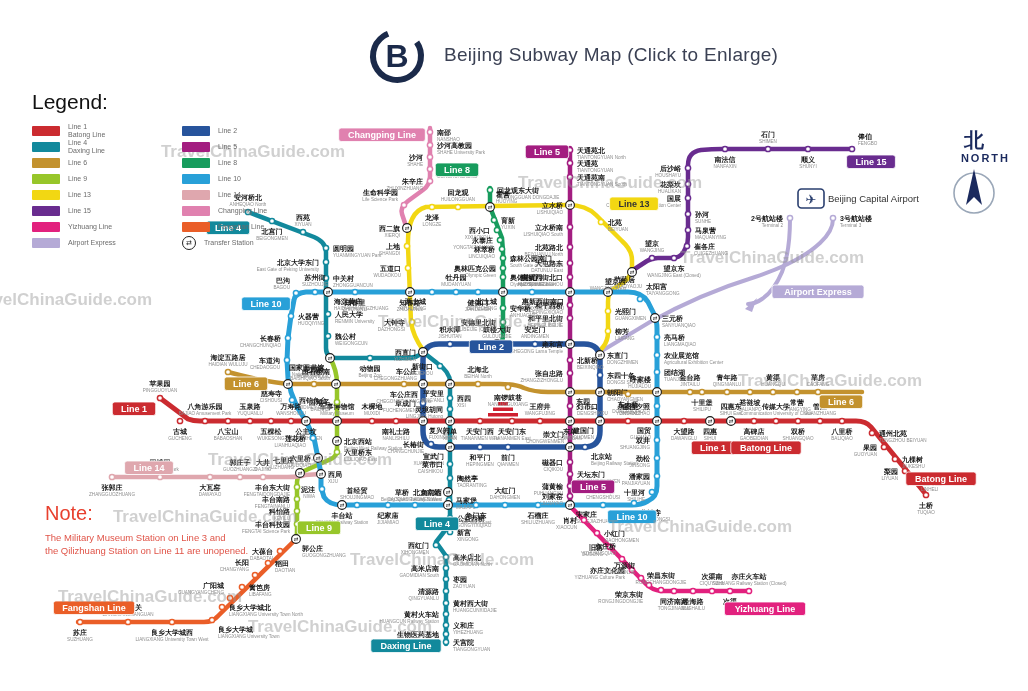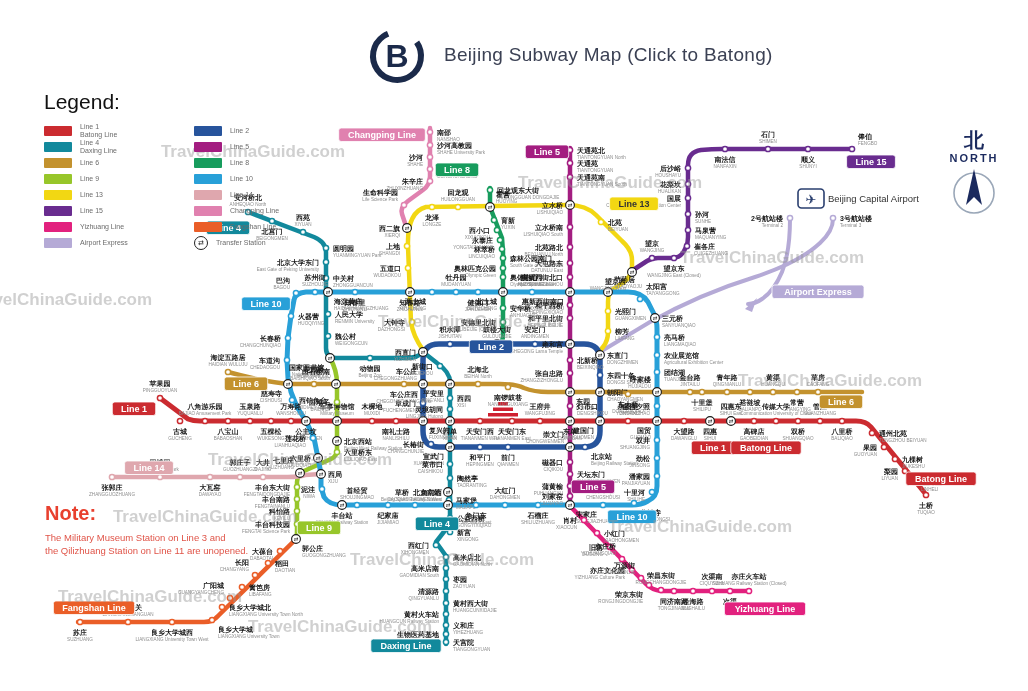--- a/index.html
+++ b/index.html
@@ -1,32 +1,32 @@
 <!DOCTYPE html>
 <html><head>
 <meta charset="utf-8">
 <style>
   html,body{margin:0;padding:0;background:#fff;}
   .stage{position:relative;width:1028px;height:691px;background:#fff;overflow:hidden;
          font-family:"Liberation Sans","DejaVu Sans",sans-serif;}
   .hdr-logo{position:absolute;left:368px;top:27px;width:58px;height:58px;}
   .page-title{position:absolute;left:444px;top:44px;font-size:19px;color:#3b4154;letter-spacing:.3px;}
-  .legend{position:absolute;left:44px;top:90px;}
+  .legend{position:absolute;left:32px;top:90px;}
   .legend h2{margin:0 0 10px 0;font-size:21px;font-weight:400;color:#111;font-family:"Liberation Sans",sans-serif;}
   .legend-grid{display:grid;grid-template-columns:150px 160px;row-gap:3px;}
   .legend-item{display:flex;align-items:center;height:13px;}
   .legend-item .swatch{width:28px;height:10px;border-radius:1px;margin-right:8px;flex:0 0 28px;}
   .legend-item .ticon{width:12px;height:12px;border:1.3px solid #222;border-radius:50%;margin-right:8px;
       display:flex;align-items:center;justify-content:center;font-size:7px;color:#222;flex:0 0 12px;}
   .legend-item .lab{font-size:7px;line-height:7.5px;color:#6b6b6b;}
   .north{position:absolute;left:938px;top:130px;width:72px;text-align:center;color:#1b2a5e;}
   .north .n-cn{font-size:20px;font-weight:bold;line-height:20px;}
-  .north .n-en{font-size:11px;font-weight:bold;letter-spacing:2px;margin-top:2px;}
+  .north .n-en{font-size:11px;font-weight:bold;letter-spacing:2px;margin-top:2px;text-align:right;}
   .note{position:absolute;left:45px;top:502px;}
-  .note h3{margin:0 0 6px 0;font-size:20px;font-weight:700;color:#e8402e;}
+  .note h3{margin:0 0 6px 0;font-size:20px;font-weight:400;color:#e8402e;}
   .note .nl{font-size:9.5px;color:#e05448;line-height:13px;}
   .map-layer{position:absolute;left:0;top:0;width:1028px;height:691px;}
   .map-layer svg{width:100%;height:100%;display:block;}
   .wm{position:absolute;transform:translate(-50%,-50%);font-size:17px;font-weight:bold;color:rgba(150,150,150,.45);
       white-space:nowrap;pointer-events:none;}
 </style>
 </head>
 <body>
 
 <div class="stage">
@@ -856,21 +856,21 @@
       <div class="wm" style="left: 700px; top: 527px;">TravelChinaGuide.com</div>
       <div class="wm" style="left: 442px; top: 560px;">TravelChinaGuide.com</div>
       <div class="wm" style="left: 150px; top: 597px;">TravelChinaGuide.com</div>
       <div class="wm" style="left: 340px; top: 627px;">TravelChinaGuide.com</div>
     </div>
 
   <svg class="hdr-logo" viewBox="0 0 58 58">
     <circle cx="29" cy="29" r="24" fill="none" stroke="#1b2a4a" stroke-width="6" stroke-dasharray="118 33" transform="rotate(-35 29 29)"></circle>
     <text x="29" y="40" text-anchor="middle" font-size="32" font-weight="bold" fill="#1b2a4a" font-family="Liberation Sans, sans-serif">B</text>
   </svg>
-  <div class="page-title">Beijing Subway Map (Click to Batong)</div>
+  <div class="page-title">Beijing Subway Map (Click to Enlarge)</div>
 
   <div class="legend">
     <h2>Legend:</h2>
     <div class="legend-grid" id="legend-items">
         <div class="legend-item">
           <span class="swatch" style="background: rgb(203, 43, 48);"></span>
           <span class="lab">Line 1<br>Batong Line</span>
         </div>
         <div class="legend-item">
           <span class="swatch" style="background: rgb(39, 84, 156);"></span>

